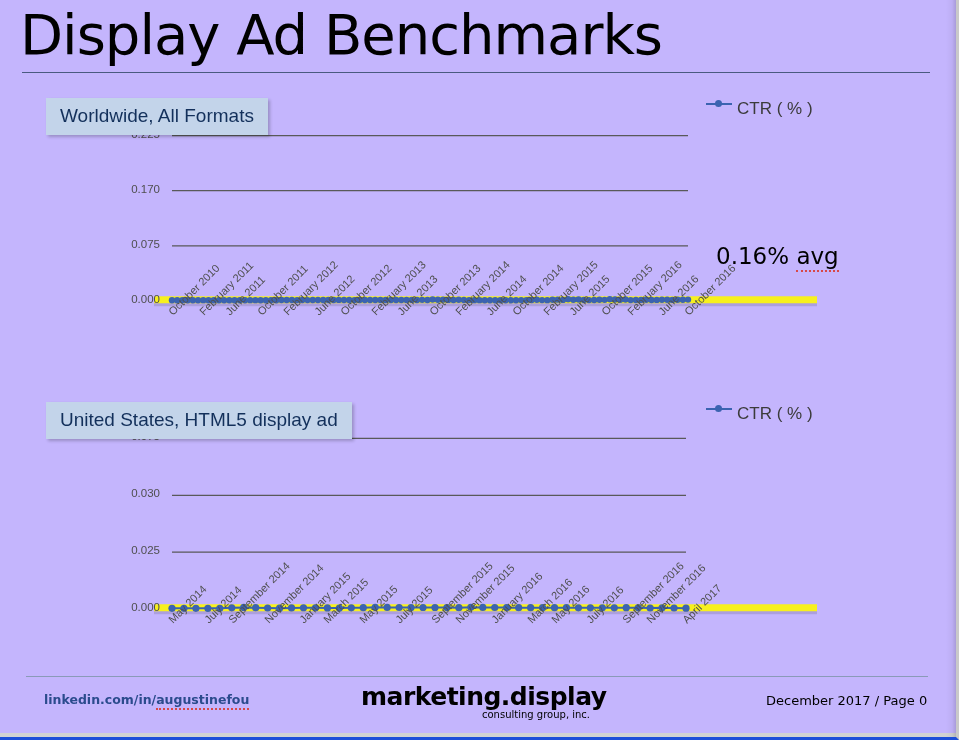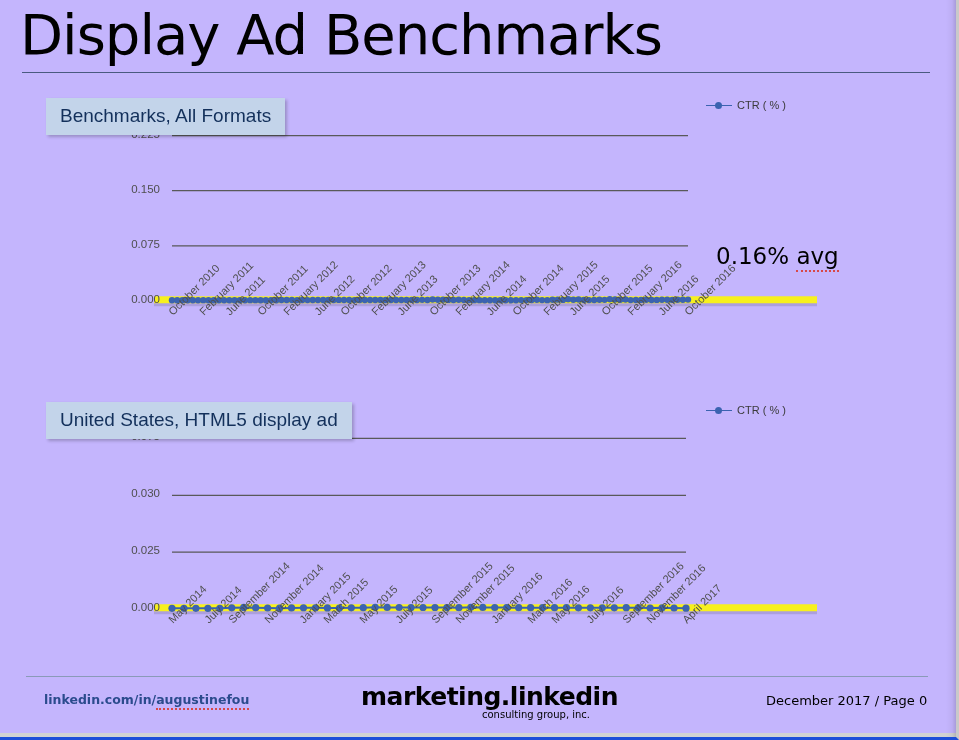--- a/index.html
+++ b/index.html
@@ -75,23 +75,23 @@
 
   .plot {
     position: absolute;
     left: 0;
     top: 0;
   }
 
   .legend {
     position: absolute;
     display: flex;
-    align-items: center;
+    align-items: flex-start;
     gap: 5px;
-    font-size: 11px;
+    font-size: 17px;
     color: #3b3b3b;
     font-family: "Liberation Sans", sans-serif;
   }
   #chart1 .legend { left: 706px; top: 11px; }
   #chart2 .legend { left: 706px; top: 12px; }
   .legend-swatch {
     position: relative;
     width: 26px;
     height: 9px;
     display: inline-block;
@@ -213,21 +213,21 @@
 </style>
 </head>
 <body>
 
 <div id="slide">
 
   <div class="slide-title">Display Ad Benchmarks</div>
   <div class="title-rule"></div>
 
   <div class="chart-panel" id="chart1">
-    <div class="panel-tag">Benchmarks, All Formats</div>
+    <div class="panel-tag">Worldwide, All Formats</div>
     <div class="legend">
       <span class="legend-swatch">
         <span class="lseg"></span>
           <span class="ldot"></span>
       </span>
       <span>CTR ( % )</span>
     </div>
     <div class="avg-note">0.16% <span class="sp-err">avg</span></div>
     <svg class="plot" width="959" height="290">
         <line x1="172" y1="213" x2="688" y2="213" stroke="#595959" stroke-width="1.4"></line>
@@ -333,21 +333,21 @@
         <circle cx="656.73" cy="211.92" r="3.2" fill="#3b63b0"></circle>
         <circle cx="661.94" cy="211.76" r="3.2" fill="#3b63b0"></circle>
         <circle cx="667.15" cy="211.72" r="3.2" fill="#3b63b0"></circle>
         <circle cx="672.36" cy="211.91" r="3.2" fill="#3b63b0"></circle>
         <circle cx="677.58" cy="211.79" r="3.2" fill="#3b63b0"></circle>
         <circle cx="682.79" cy="211.71" r="3.2" fill="#3b63b0"></circle>
         <circle cx="688.00" cy="211.60" r="3.2" fill="#3b63b0"></circle>
       </svg>
   <div class="ytick" style="left: 114px; top: 205px;">0.000</div>
       <div class="ytick" style="left: 114px; top: 149.857px;">0.075</div>
-      <div class="ytick" style="left: 114px; top: 94.7143px;">0.150</div>
+      <div class="ytick" style="left: 114px; top: 94.7143px;">0.170</div>
       <div class="ytick" style="left: 114px; top: 39.5714px;">0.225</div>
       <div class="xtick" style="left: 166px; top: 221px;">October 2010</div>
       <div class="xtick" style="left: 197.273px; top: 221px;">February 2011</div>
       <div class="xtick" style="left: 223.333px; top: 221px;">June 2011</div>
       <div class="xtick" style="left: 254.606px; top: 221px;">October 2011</div>
       <div class="xtick" style="left: 280.667px; top: 221px;">February 2012</div>
       <div class="xtick" style="left: 311.939px; top: 221px;">June 2012</div>
       <div class="xtick" style="left: 338px; top: 221px;">October 2012</div>
       <div class="xtick" style="left: 369.273px; top: 221px;">February 2013</div>
       <div class="xtick" style="left: 395.333px; top: 221px;">June 2013</div>
@@ -445,18 +445,18 @@
       <div class="xtick" style="left: 548.512px; top: 225px;">May 2016</div>
       <div class="xtick" style="left: 584.372px; top: 225px;">July 2016</div>
       <div class="xtick" style="left: 620.233px; top: 225px;">September 2016</div>
       <div class="xtick" style="left: 644.14px; top: 225px;">November 2016</div>
       <div class="xtick" style="left: 680px; top: 225px;">April 2017</div>
     </div>
 
 
   <div class="footer-rule"></div>
   <div class="footer-link">linkedin.com/in/<span class="sp-err">augustinefou</span></div>
-  <div class="footer-brand">marketing.linkedin</div>
+  <div class="footer-brand">marketing.display</div>
   <div class="footer-sub">consulting group, inc.</div>
   <div class="footer-page">December 2017 / Page 0</div>
   <div class="bottom-bar"></div>
 
 </div>
 
 </body></html>

